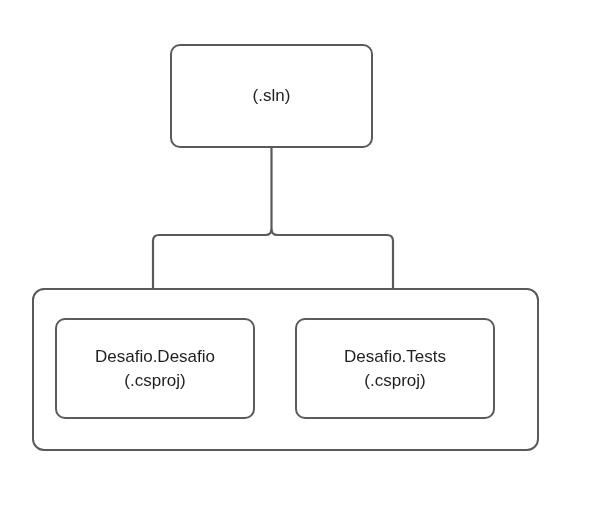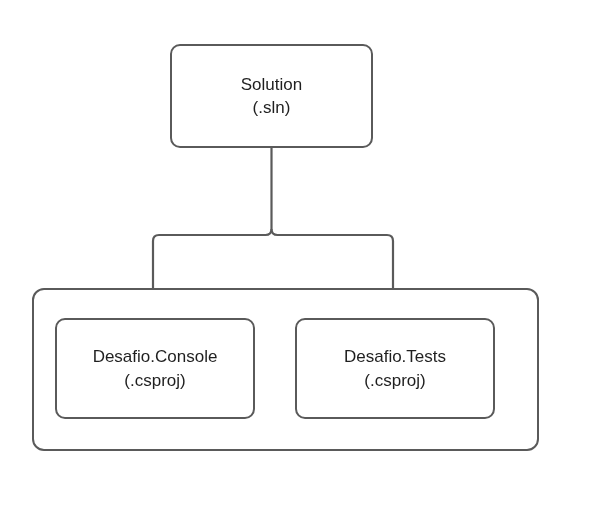--- a/index.html
+++ b/index.html
@@ -94,28 +94,27 @@
       <path d="M295 364 L265 364"></path>
     </g>
     <g fill="#5a5a5a" stroke="none">
       <polygon points="146,297 160,297 153,314"></polygon>
       <polygon points="386,297 400,297 393,314"></polygon>
       <polygon points="267,357 267,371 253,364"></polygon>
     </g>
   </svg>
 
   <div class="node" id="node-solution">
-    <span class="node-line">Solution</span>
     <span class="node-line">(.sln)</span>
   </div>
 
   <div class="group-box" id="group-projects"></div>
 
   <div class="node" id="node-console">
-    <span class="node-line">Desafio.Console</span>
+    <span class="node-line">Desafio.Desafio</span>
     <span class="node-line">(.csproj)</span>
   </div>
 
   <div class="node" id="node-tests">
     <span class="node-line">Desafio.Tests</span>
     <span class="node-line">(.csproj)</span>
   </div>
 
 </div>
 

